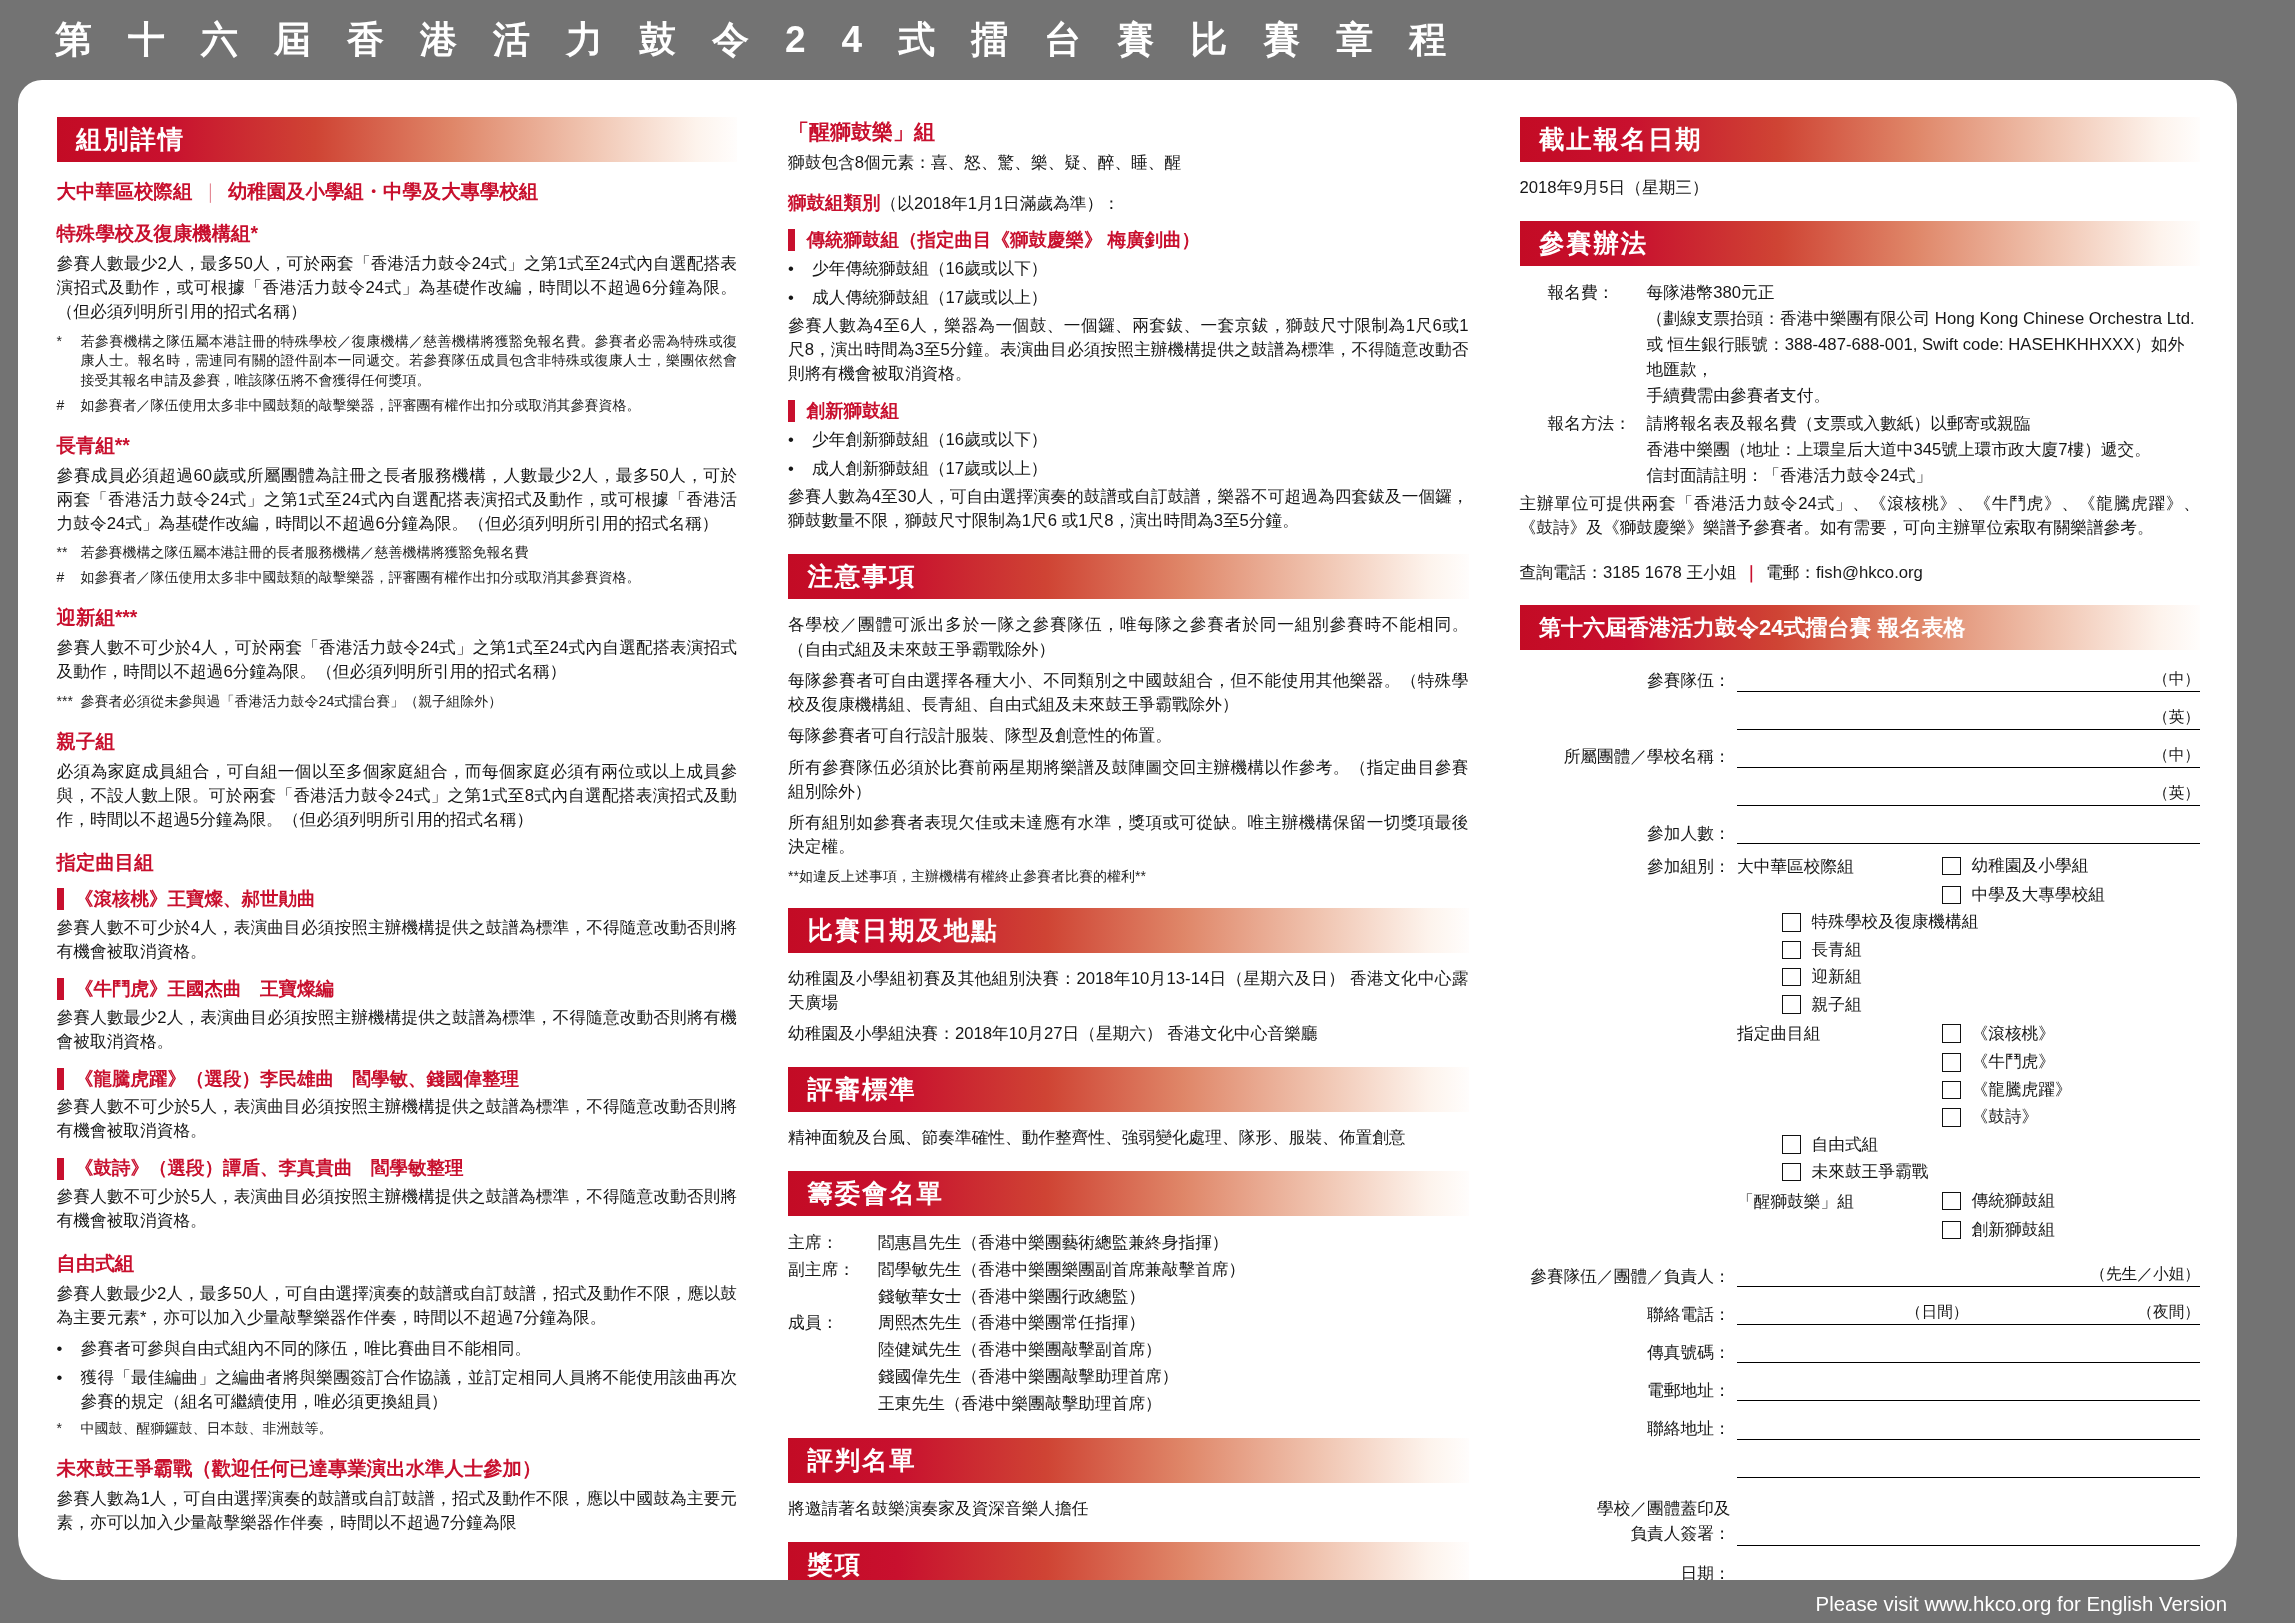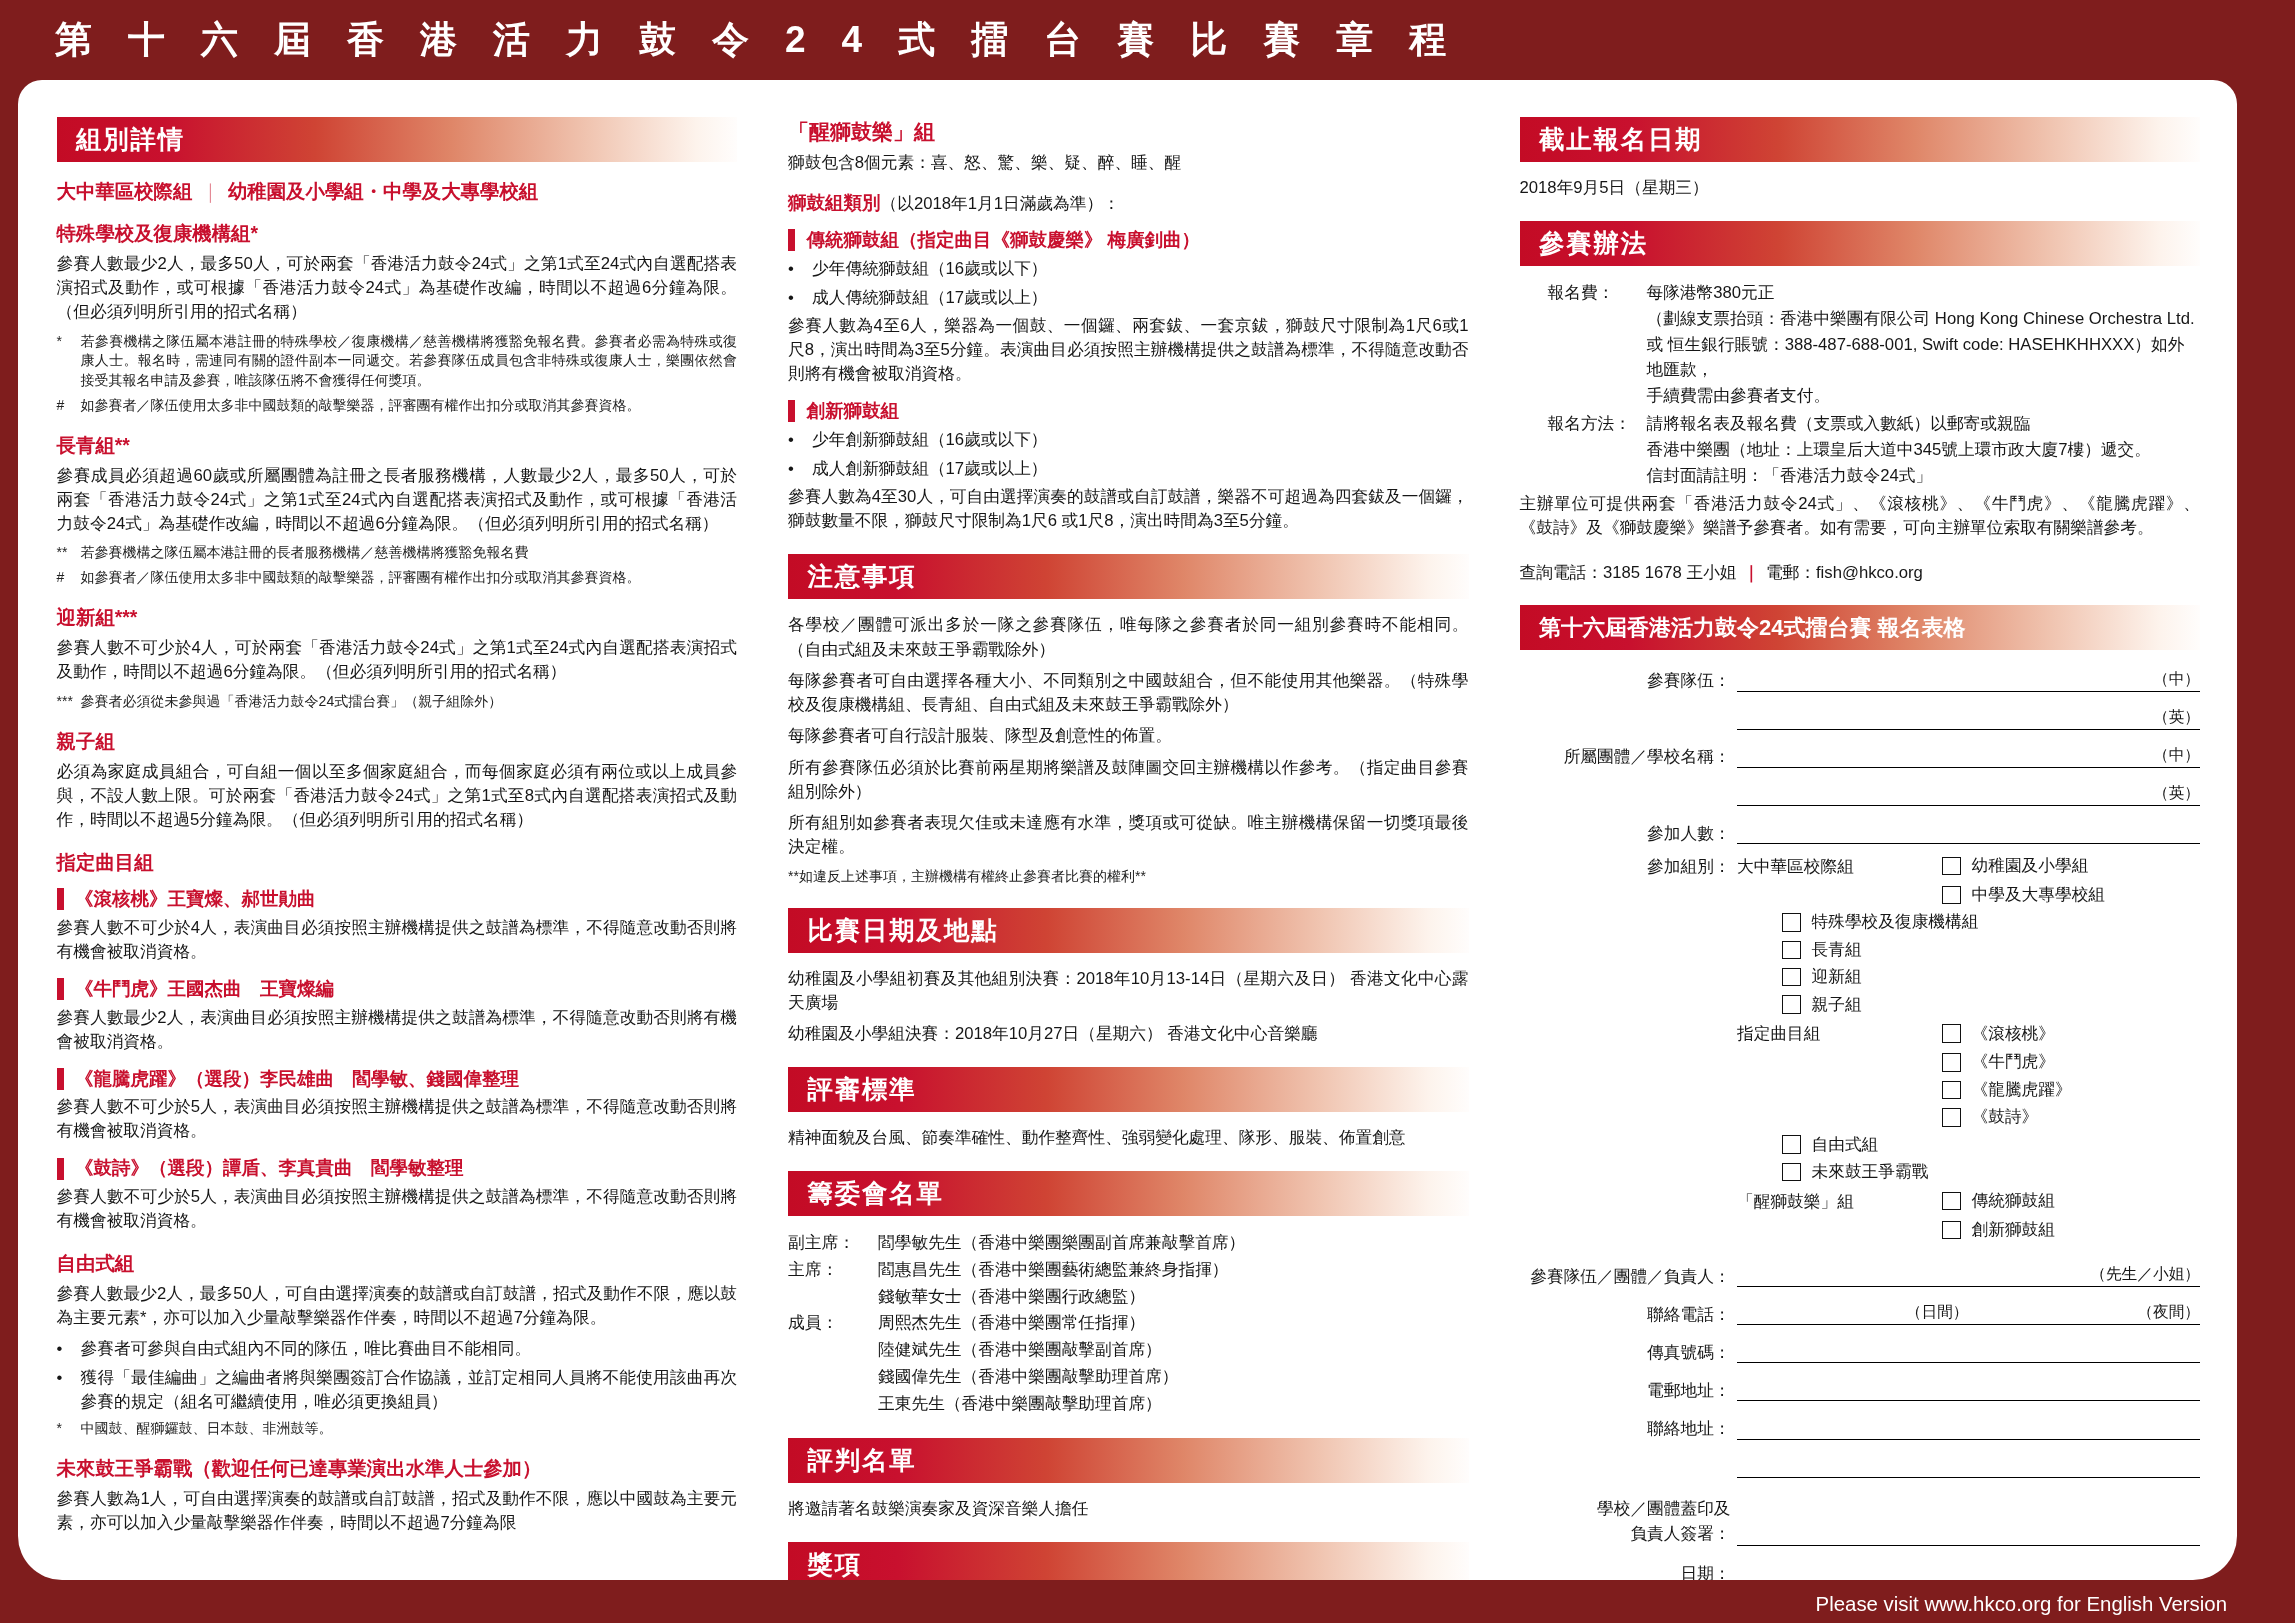--- a/index.html
+++ b/index.html
@@ -3,21 +3,21 @@
 <meta charset="utf-8">
 <style>
   html,body{margin:0;padding:0;}
   body{
     width:2295px;height:1623px;
     font-family:"Liberation Sans","DejaVu Sans",sans-serif;
     background:#c8102e;
     position:relative;
     overflow:hidden;
   }
-  #page{position:absolute;inset:0;background:#7f1d1d;}
+  #page{position:absolute;inset:0;background:#737373;}
   
   .topbar{
     position:absolute;left:0;top:0;right:0;height:80px;
     display:flex;align-items:center;
   }
   .topbar h1{
     margin:0 0 0 55px;
     color:#ffffff;font-size:37px;font-weight:bold;
     letter-spacing:36px;white-space:nowrap;
   }
@@ -230,26 +230,26 @@
 
       <div class="banner">比賽日期及地點</div>
       <p class="p">幼稚園及小學組初賽及其他組別決賽：2018年10月13-14日（星期六及日） 香港文化中心露天廣場</p>
       <p class="p">幼稚園及小學組決賽：2018年10月27日（星期六） 香港文化中心音樂廳</p>
 
       <div class="banner">評審標準</div>
       <p class="p">精神面貌及台風、節奏準確性、動作整齊性、強弱變化處理、隊形、服裝、佈置創意</p>
 
       <div class="banner">籌委會名單</div>
       <div class="crow">
+          <span class="clabel">主席：</span>
+          <span class="cname">閻惠昌先生（香港中樂團藝術總監兼終身指揮）</span>
+        </div>
+      <div class="crow">
           <span class="clabel">副主席：</span>
           <span class="cname">閻學敏先生（香港中樂團樂團副首席兼敲擊首席）</span>
-        </div>
-      <div class="crow">
-          <span class="clabel">主席：</span>
-          <span class="cname">閻惠昌先生（香港中樂團藝術總監兼終身指揮）</span>
         </div>
       <div class="crow">
           <span class="clabel"></span>
           <span class="cname">錢敏華女士（香港中樂團行政總監）</span>
         </div>
       <div class="crow">
           <span class="clabel">成員：</span>
           <span class="cname">周熙杰先生（香港中樂團常任指揮）</span>
         </div>
       <div class="crow">

